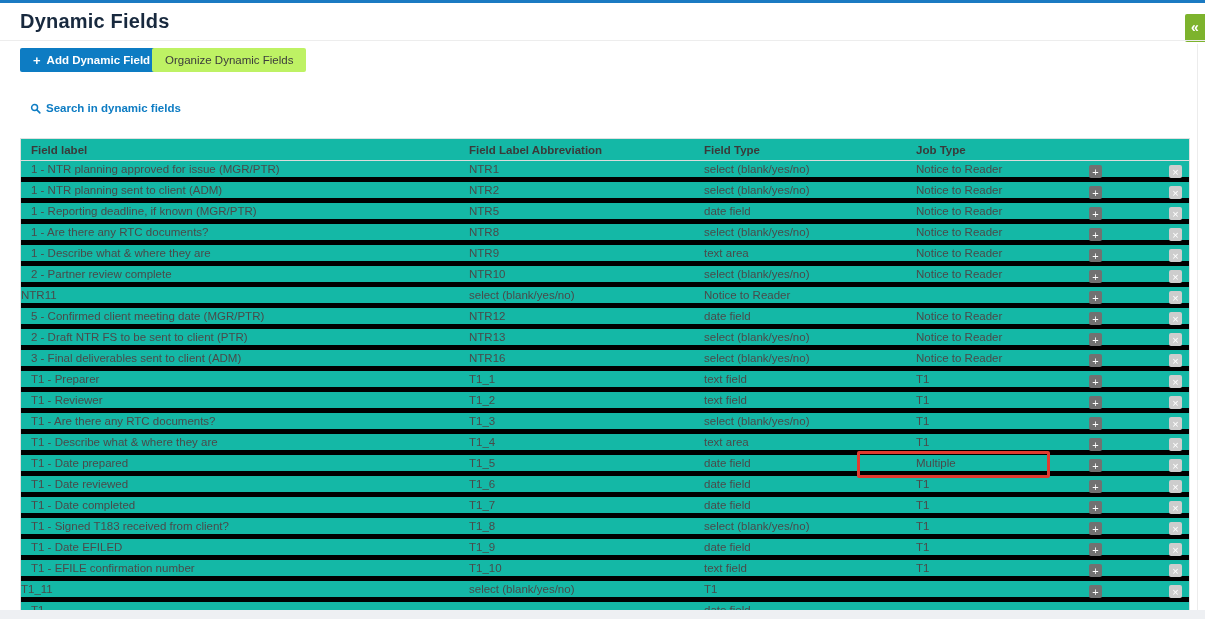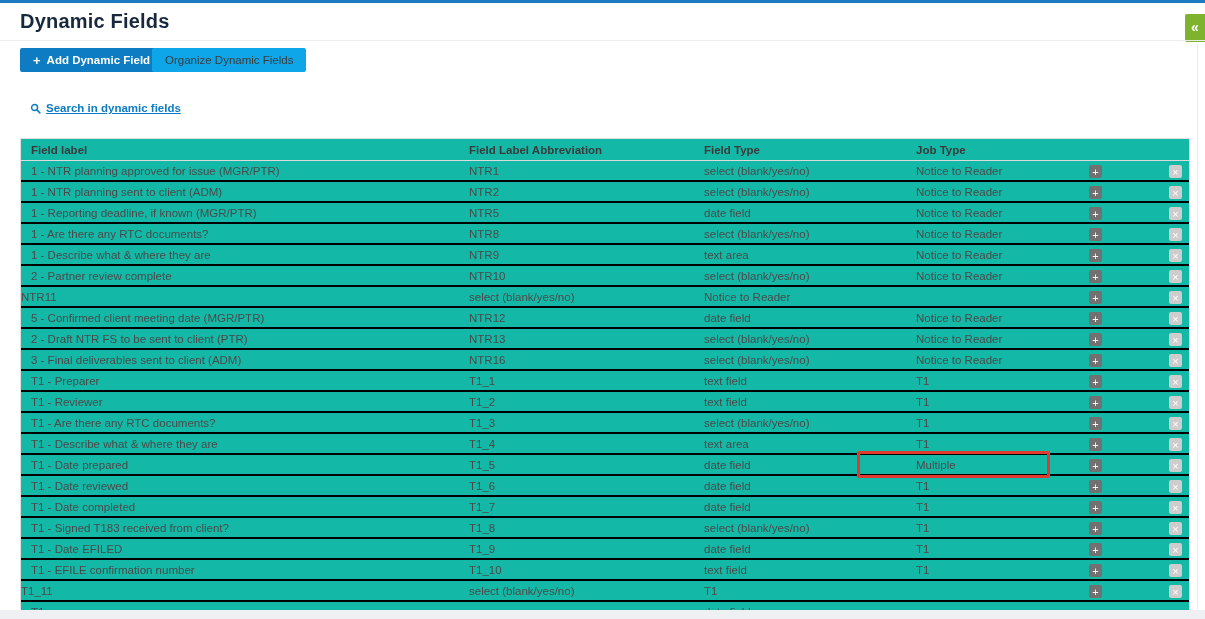--- a/index.html
+++ b/index.html
@@ -22,21 +22,21 @@
     font-size:14px; font-weight:bold; cursor:pointer;
     display:flex; align-items:center; justify-content:center; padding-bottom:2px;
   }
   .btn {
     position:absolute; top:48px; height:24px; border:none; border-radius:2px;
     font-family:"Liberation Sans", sans-serif; font-size:11.5px; cursor:pointer;
     display:flex; align-items:center; padding:0 13px;
   }
   .btn-add { left:20px; background:#0d7cc3; color:#fff; font-weight:bold; gap:6px; }
   .btn-add .plus-glyph { font-size:13px; font-weight:bold; line-height:1; }
-  .btn-organize { left:152px; background:#0ea5e9; color:#3c3c3c; }
+  .btn-organize { left:152px; background:#bef264; color:#3c3c3c; }
   .search-link {
     position:absolute; top:102px; left:30px;
     font-size:11.5px; font-weight:bold; color:#0d7cc3;
     display:flex; align-items:center; gap:5px; cursor:pointer; text-decoration:none;
   }
   .search-link svg { display:block; }
 
   .dtable {
     position:absolute; top:138px; left:20px; width:1170px; height:560px;
     border:1px solid #e0e0e0; border-bottom:none; background:#14b8a6; overflow:hidden;
@@ -45,21 +45,21 @@
     display:grid;
     grid-template-columns:448px 235px 212px 1fr;
     align-items:center;
     position:relative;
     white-space:nowrap;
   }
   .thead {
     height:22px; border-bottom:1px solid #dcdcdc;
     font-weight:bold; color:#3a3a3a; font-size:11.5px;
   }
-  .trow { height:21px; border-bottom:2px solid #000000; font-size:11.5px; color:#4a4a4a; }
+  .trow { height:21px; border-bottom:5px solid #000000; font-size:11.5px; color:#4a4a4a; }
   .tcell { overflow:hidden; }
   .c1 { padding-left:10px; }
   .row-btn {
     position:absolute; top:4px; width:13px; height:13px;
     border:none; border-radius:2px; color:#fff;
     font-size:11px; line-height:12px; text-align:center; padding:0; cursor:pointer;
     font-family:"Liberation Sans", sans-serif;
   }
   .row-btn.plus { left:1068px; background:#717171; }
   .row-btn.del  { left:1148px; background:#cdcdcd; }
@@ -90,21 +90,21 @@
 
 <button class="btn btn-add" style="background: rgb(13, 124, 195);">
   <span class="plus-glyph">+</span>
   <span>Add Dynamic Field</span>
 </button>
 
 <button class="btn btn-organize">
   <span>Organize Dynamic Fields</span>
 </button>
 
-<a class="search-link" style="color: rgb(13, 124, 195); text-decoration: underline;">
+<a class="search-link" style="color: rgb(13, 124, 195);">
   <svg width="11" height="11" viewBox="0 0 24 24">
     <circle cx="10" cy="10" r="6.5" fill="none" stroke="currentColor" stroke-width="3.2"></circle>
     <line x1="15" y1="15" x2="21.5" y2="21.5" stroke="currentColor" stroke-width="3.4" stroke-linecap="round"></line>
   </svg>
   <span>Search in dynamic fields</span>
 </a>
 
 <div class="dtable">
   <div class="thead">
     <div class="tcell c1">Field label</div>

